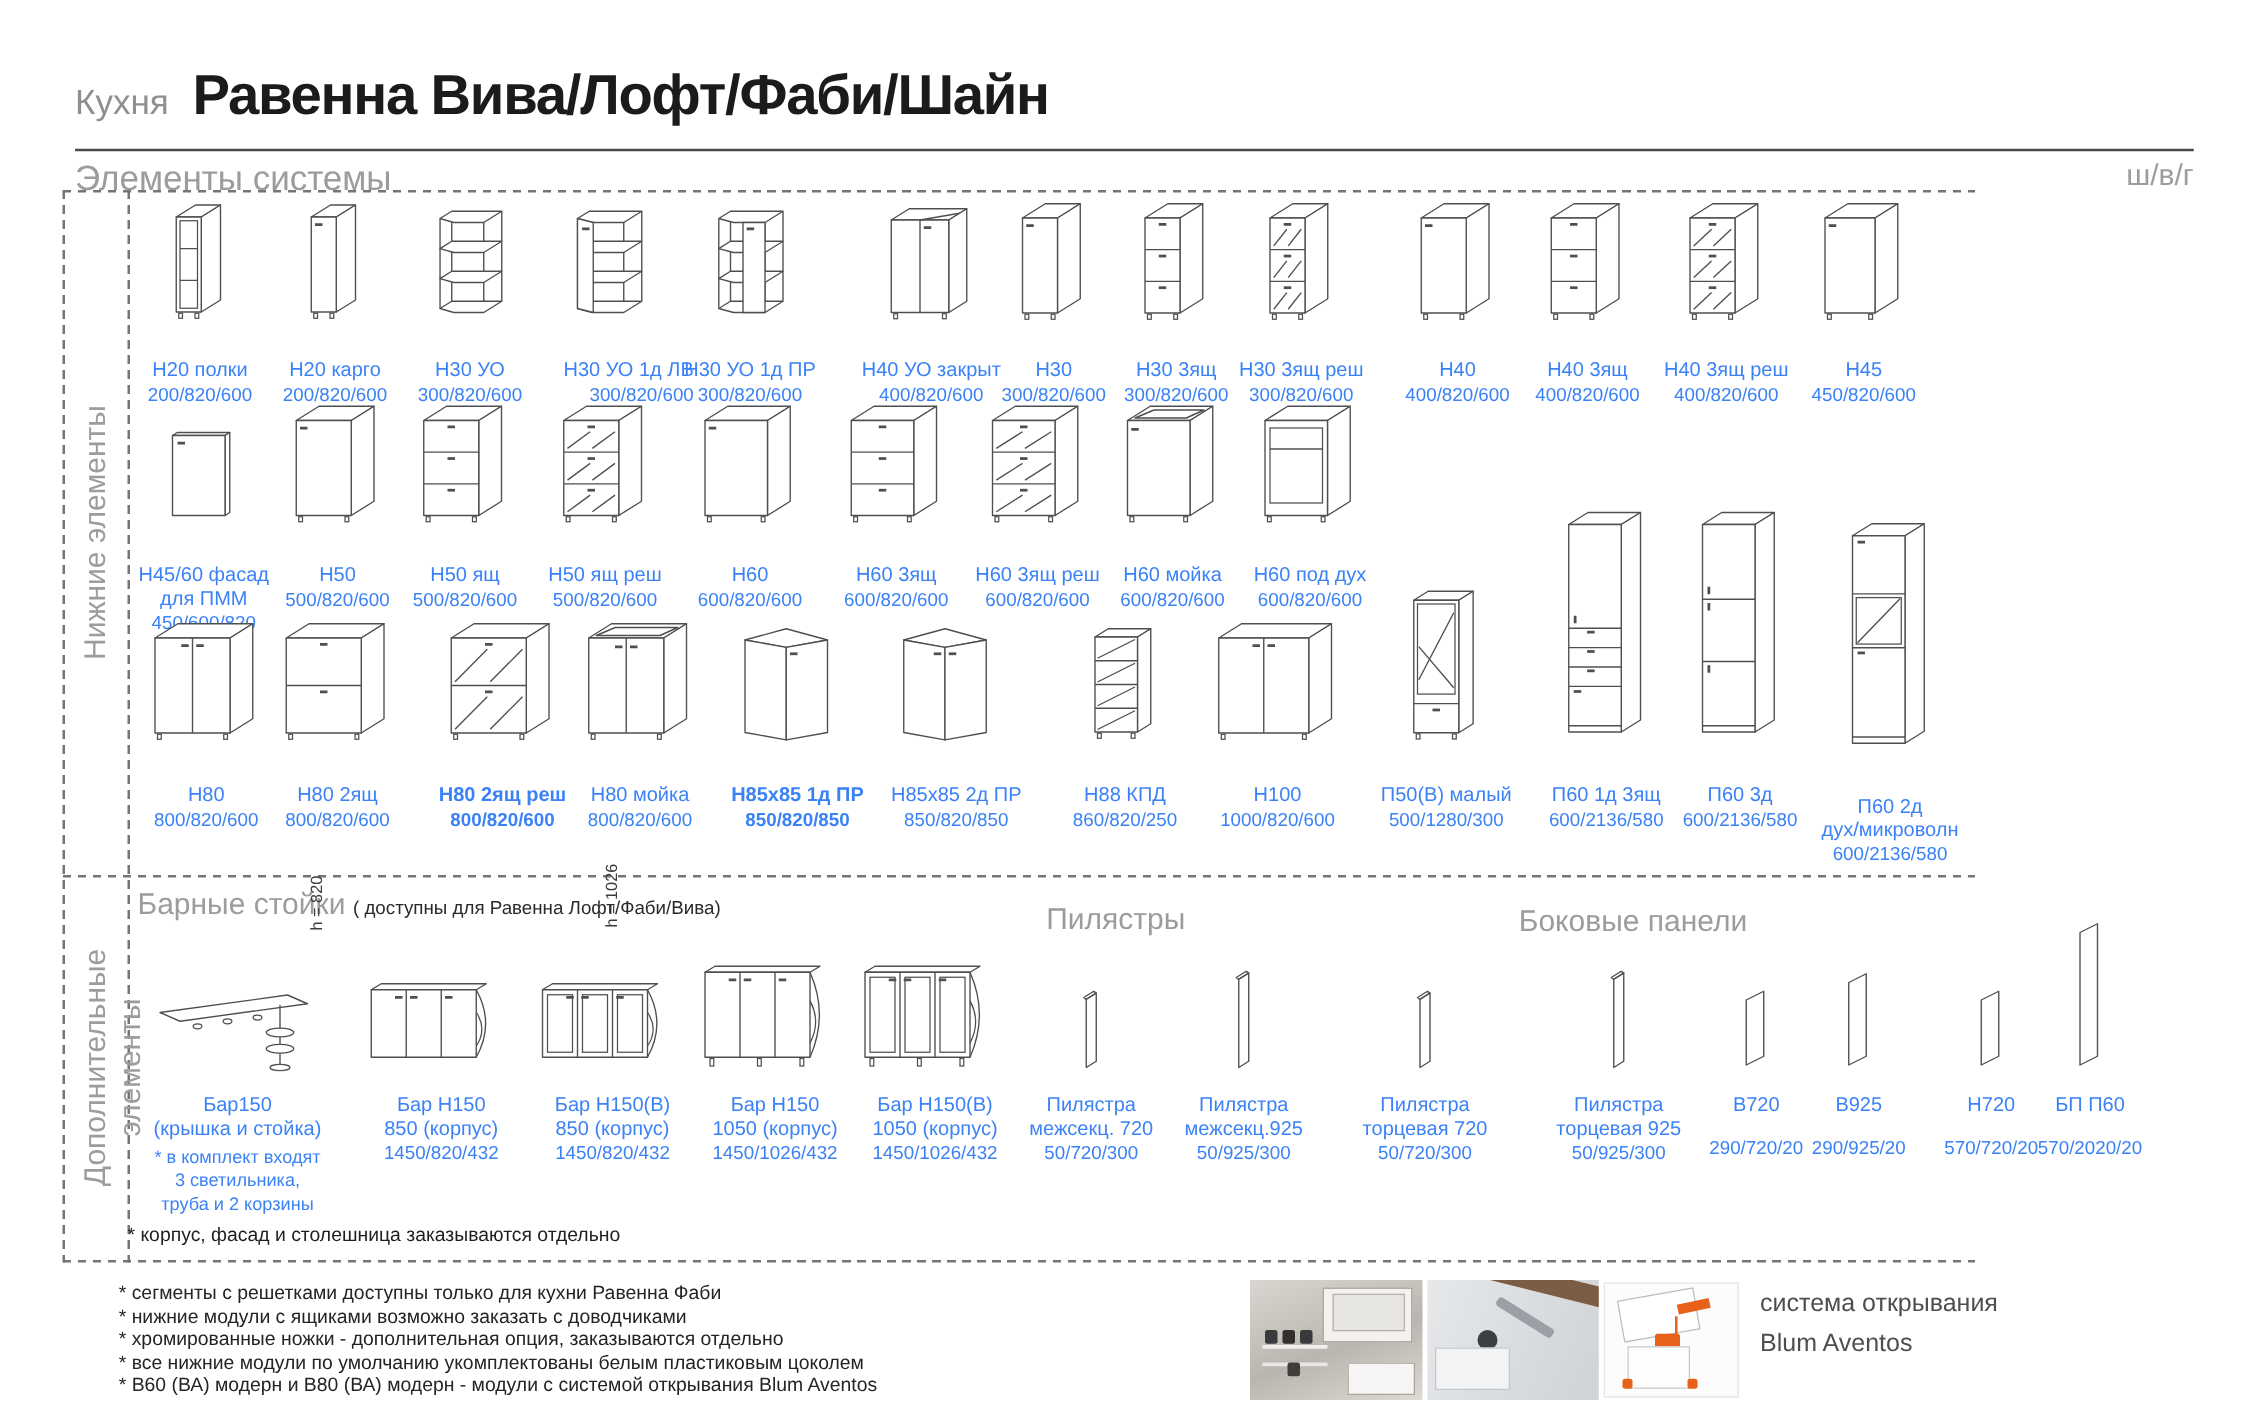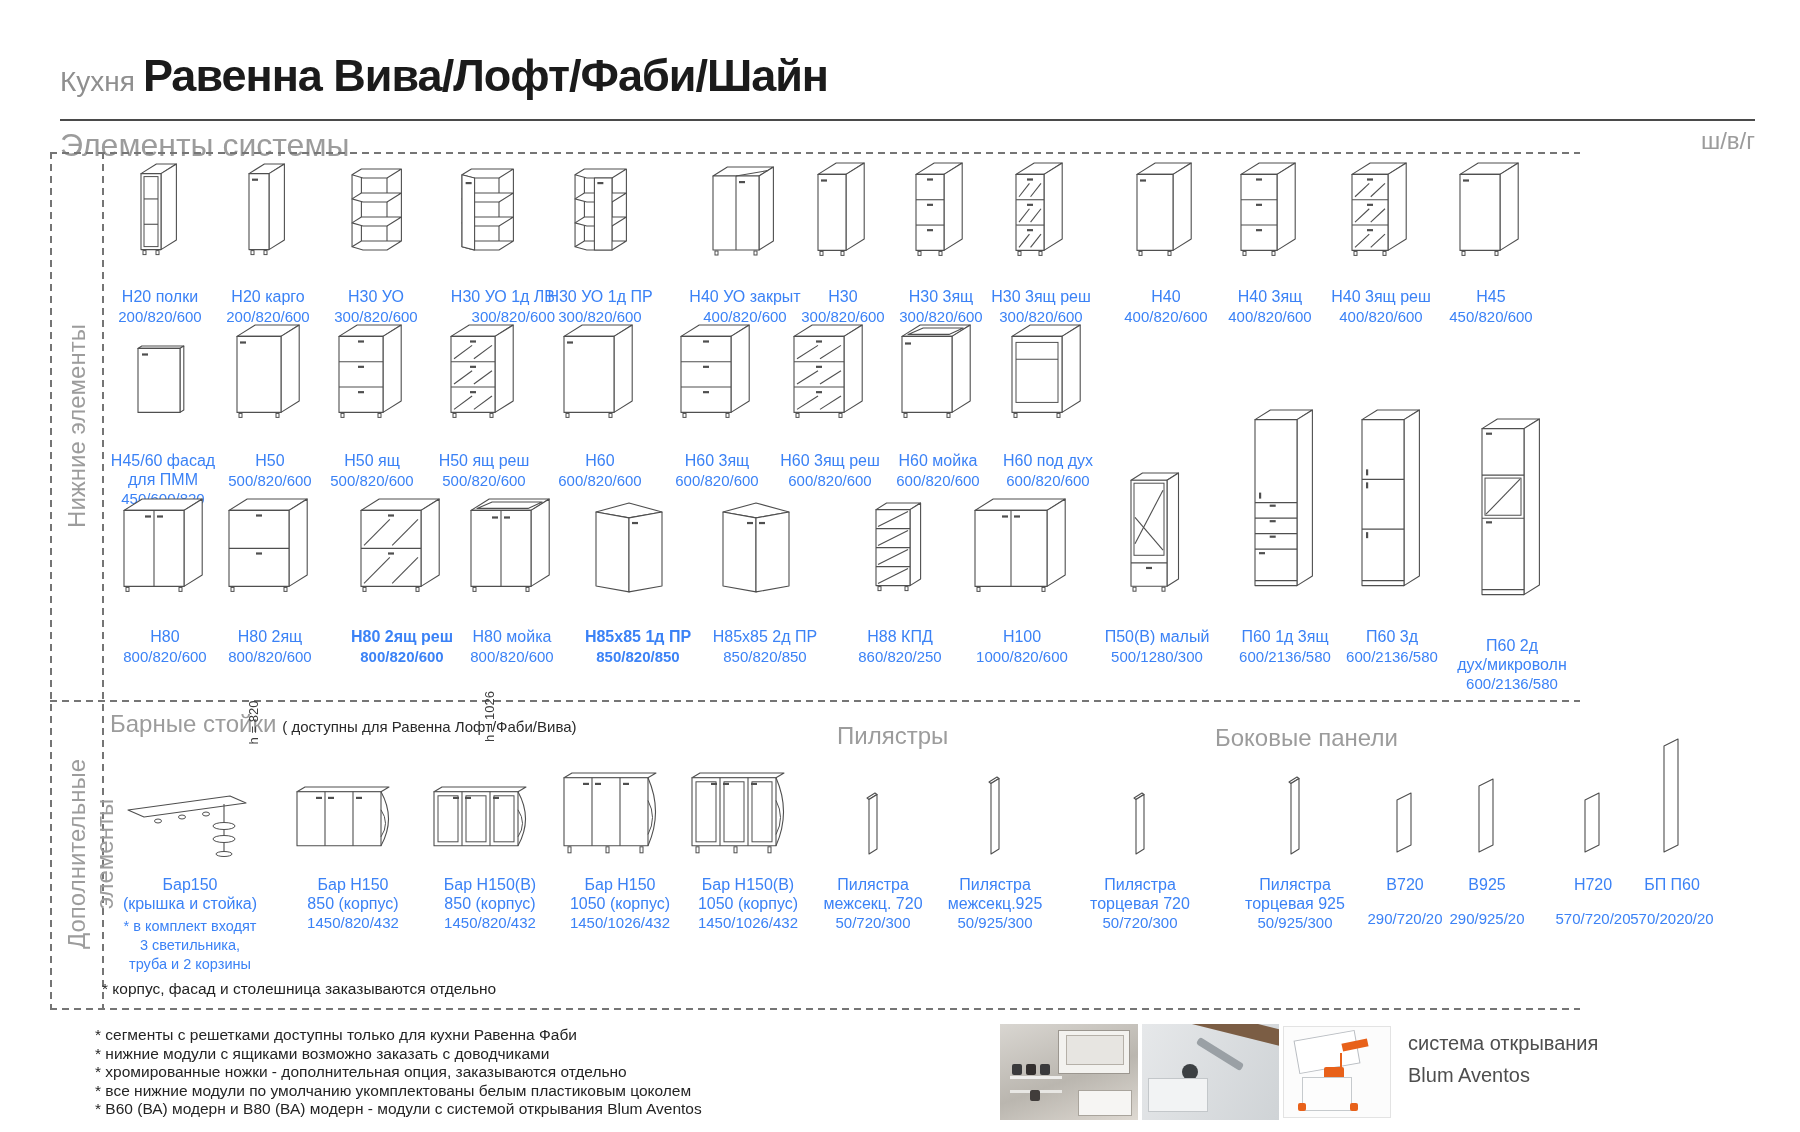--- a/index.html
+++ b/index.html
@@ -1,24 +1,24 @@
 <!DOCTYPE html>
 <html><head>
 <meta charset="utf-8">
 <style>
   *{box-sizing:border-box;margin:0;padding:0}
   body{background:#fff}
   .page{position:relative;width:1800px;height:1132px;background:#fff;overflow:hidden;
         font-family:"Liberation Sans",sans-serif;color:#1c1c1c}
   
-  .hdr{position:absolute;left:60px;top:50px;display:flex;align-items:baseline;gap:8px}
+  .hdr{position:absolute;left:60px;top:50px;display:flex;align-items:baseline;gap:19px}
   .kx{font-size:28px;color:#8f8f8f;font-weight:400}
   .ttl{font-size:45px;font-weight:700;letter-spacing:-1px;color:#1b1b1b}
   .rule{position:absolute;left:60px;top:119px;width:1695px;height:2px;background:#4a4a4a}
-  .sub{position:absolute;left:60px;top:127px;font-size:32px;color:#9c9c9c}
+  .sub{position:absolute;left:60px;top:127px;font-size:28px;color:#9c9c9c}
   .legend{position:absolute;left:1600px;top:127px;width:155px;text-align:right;font-size:24px;color:#9c9c9c}
   
   .dh{position:absolute;height:2px;background:repeating-linear-gradient(90deg,#757575 0 7px,transparent 7px 12px)}
   .dv{position:absolute;width:2px;background:repeating-linear-gradient(180deg,#757575 0 7px,transparent 7px 12px)}
   
   .side{position:absolute;font-size:24px;color:#9c9c9c;text-align:center;transform:rotate(-90deg)}
   
   .item{position:absolute;text-align:center;color:#3b82f6}
   .item .ic{display:flex;align-items:flex-end;justify-content:center}
   .item .nm{font-size:16px;line-height:1.16;white-space:pre-line}

